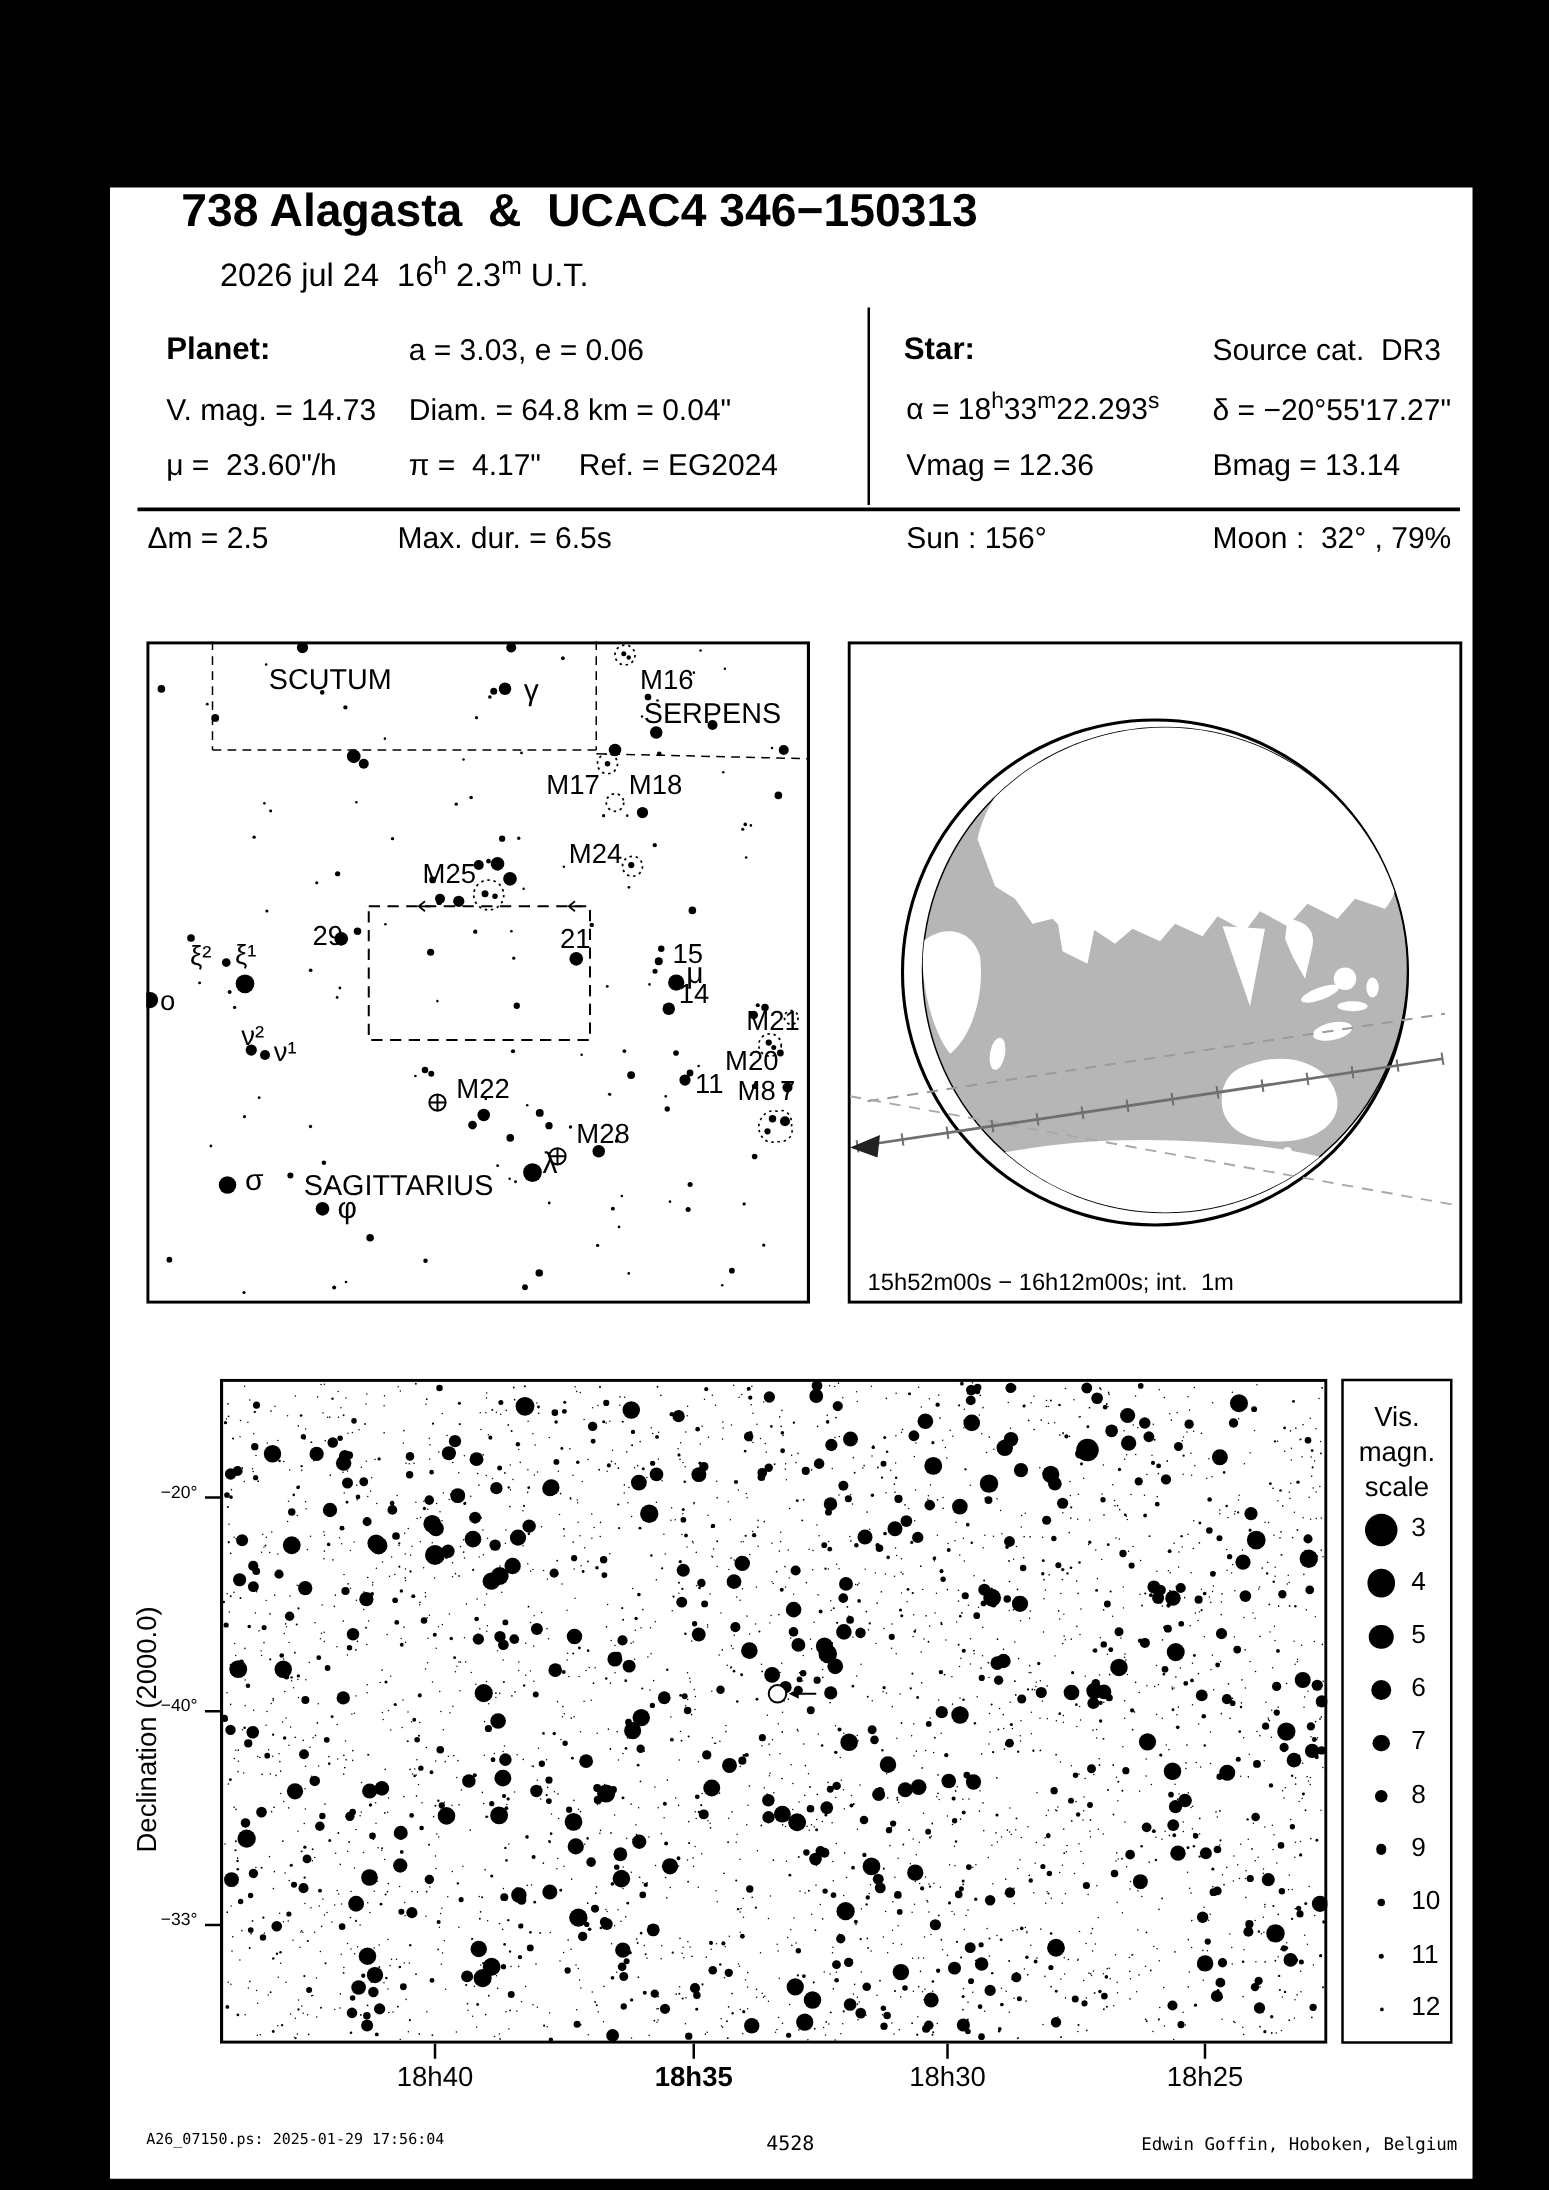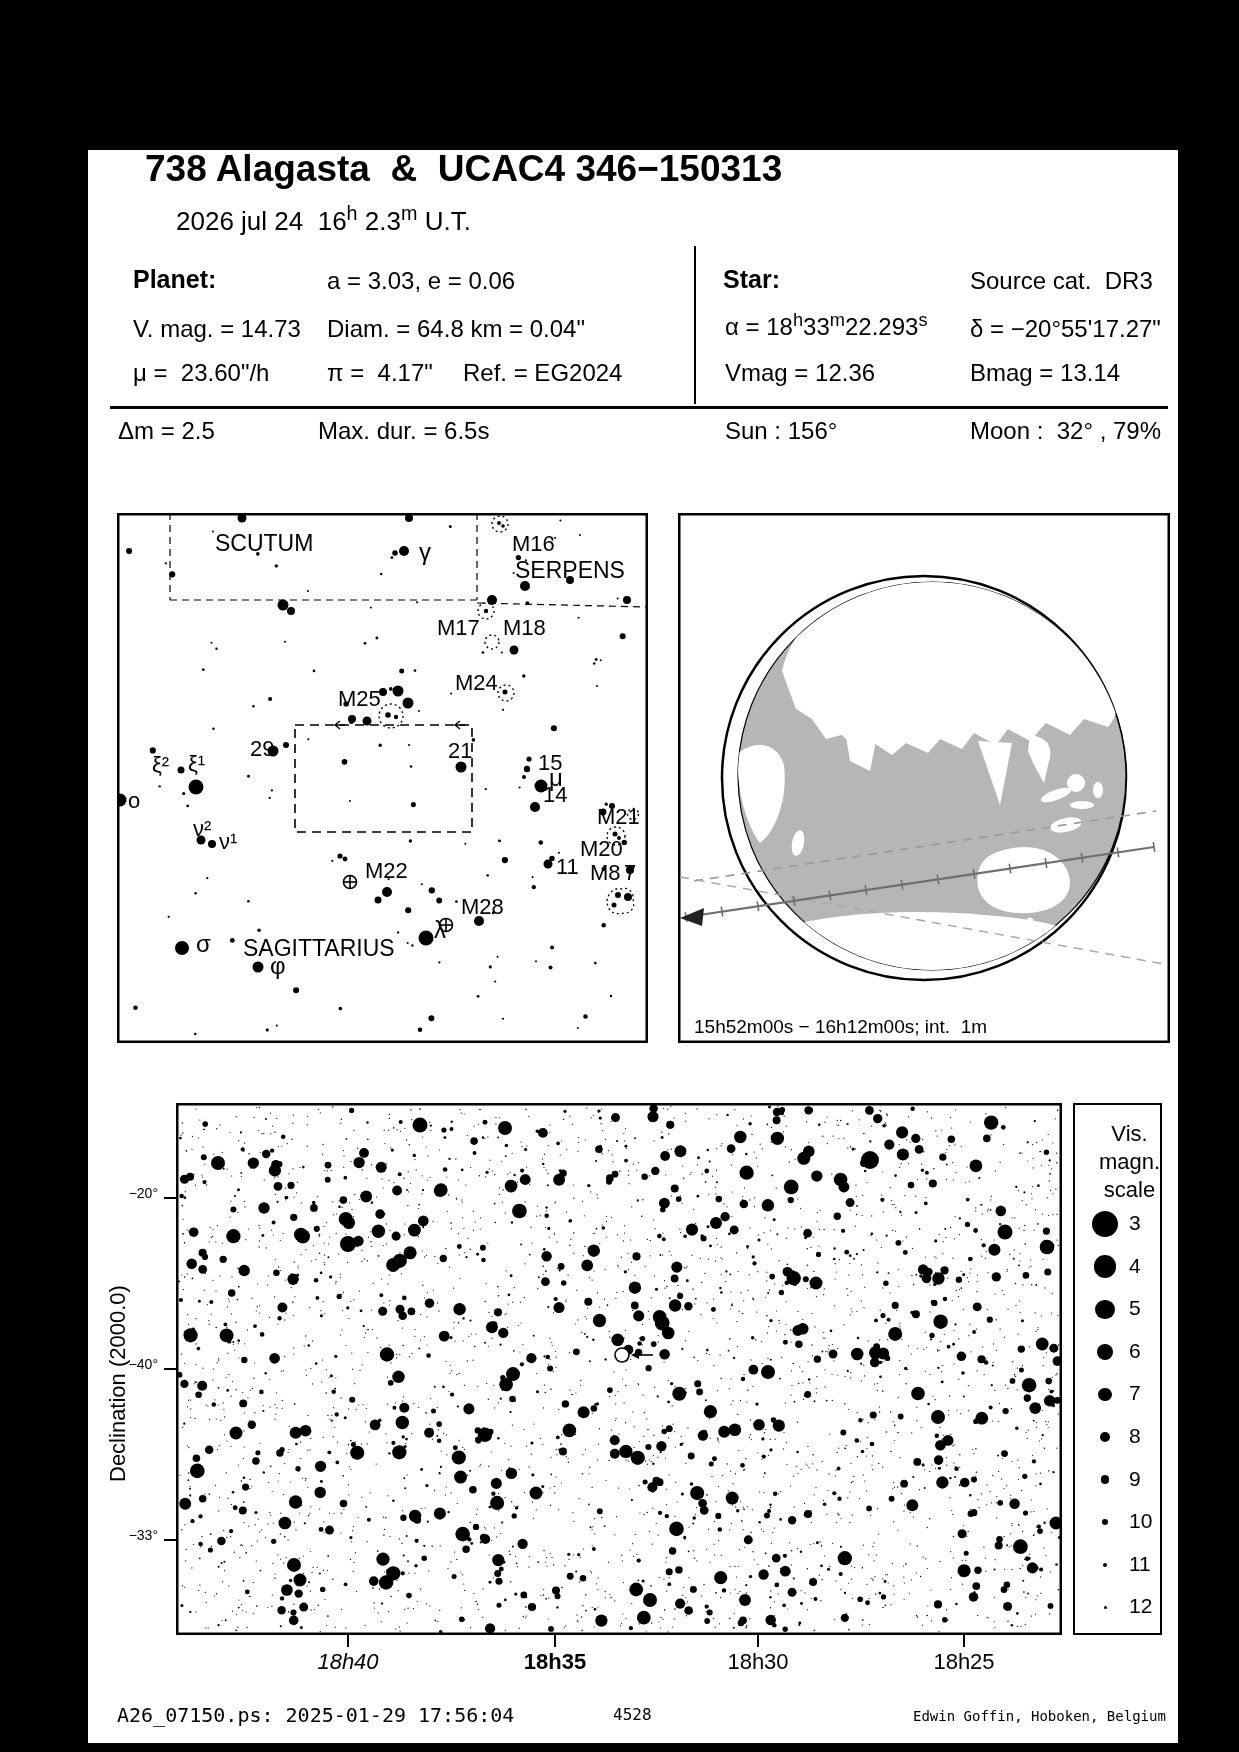--- a/index.html
+++ b/index.html
@@ -11,21 +11,21 @@
   .fs37{font-size:37px;}
   .fs26{font-size:26px;}
   .fs25{font-size:25px;}
   .fs24{font-size:24px;}
   .sp{font-size:76%;vertical-align:0.5em;}
   .vline{position:absolute;width:2px;background:#000;}
   .hline{position:absolute;background:#000;}
   svg{position:absolute;}
   .mono{font-family:"DejaVu Sans Mono","Liberation Mono",monospace;}
   .legend-box{position:absolute;left:1073px;top:1103px;width:89px;height:532px;
-              border:2px solid #000;background:#fff;box-sizing:border-box;padding-left:12px;}
+              border:2px solid #000;background:#fff;box-sizing:border-box;}
   .legend-title{position:absolute;width:85px;text-align:center;font-size:22px;font-weight:normal;}
   .legend-dot{position:absolute;background:#000;border-radius:50%;}
   .legend-lab{position:absolute;font-size:21px;}
   .xtick{position:absolute;width:2px;height:12px;background:#000;}
   .xticklab{position:absolute;width:90px;text-align:center;font-size:22px;}
   .ytick{position:absolute;width:12px;height:2px;background:#000;}
   .yticklab{position:absolute;width:66px;text-align:right;font-size:14px;}
   .xlabel{position:absolute;left:369px;top:1665px;width:500px;text-align:center;font-size:22px;}
   .ylabel{position:absolute;left:105px;top:1482px;transform:rotate(-90deg);
           transform-origin:0 0;font-size:22px;white-space:nowrap;}
@@ -3770,21 +3770,21 @@
       </g>
       <g>
         <circle cx="446" cy="252" r="7" fill="#fff" stroke="#000" stroke-width="1.6"></circle>
         <line x1="477" y1="252" x2="457" y2="252" stroke="#000" stroke-width="1.6"></line>
         <polygon points="455,252 463,248 463,256" fill="#000"></polygon>
       </g>
       <rect x="1.25" y="1.25" width="883.5" height="529.5" fill="none" stroke="#000" stroke-width="2.5"></rect>
     </svg>
   <div id="tick-layer">
       <div class="xtick" style="left: 347px; top: 1635px;"></div>
-      <div class="xticklab" style="left: 303px; top: 1649px; font-style: italic;">18h40</div>
+      <div class="xticklab" style="left: 303px; top: 1649px;">18h40</div>
       <div class="xtick" style="left: 554px; top: 1635px;"></div>
       <div class="xticklab" style="left: 510px; top: 1649px; font-weight: bold;">18h35</div>
       <div class="xtick" style="left: 757px; top: 1635px;"></div>
       <div class="xticklab" style="left: 713px; top: 1649px;">18h30</div>
       <div class="xtick" style="left: 963px; top: 1635px;"></div>
       <div class="xticklab" style="left: 919px; top: 1649px;">18h25</div>
       <div class="ytick" style="left: 164px; top: 1197px;"></div>
       <div class="yticklab" style="left: 92px; top: 1185px;">−20°</div>
       <div class="ytick" style="left: 164px; top: 1368px;"></div>
       <div class="yticklab" style="left: 92px; top: 1356px;">−40°</div>
@@ -3814,16 +3814,16 @@
         <div class="legend-lab" style="left: 54px; top: 361.6px;">9</div>
         <div class="legend-dot" style="left: 26.8px; top: 414px; width: 6.4px; height: 6.4px;"></div>
         <div class="legend-lab" style="left: 54px; top: 404.2px;">10</div>
         <div class="legend-dot" style="left: 27.7px; top: 457.5px; width: 4.6px; height: 4.6px;"></div>
         <div class="legend-lab" style="left: 54px; top: 446.8px;">11</div>
         <div class="legend-dot" style="left: 28.5px; top: 500.9px; width: 3px; height: 3px;"></div>
         <div class="legend-lab" style="left: 54px; top: 489.4px;">12</div>
       </div>
   </div>
 
-  <div class="t mono" style="left:117px;top:1705px;font-size:20px;">A26_07150.ps: 2025-01-29 17:56:04</div>
+  <div class="t mono" style="left:117px;top:1705px;font-size:12px;">A26_07150.ps: 2025-01-29 17:56:04</div>
   <div class="t mono" style="left:613px;top:1707px;font-size:16px;">4528</div>
   <div class="t mono" style="left:913px;top:1709px;font-size:14px;">Edwin Goffin, Hoboken, Belgium</div>
 </div>
 
 </body></html>

